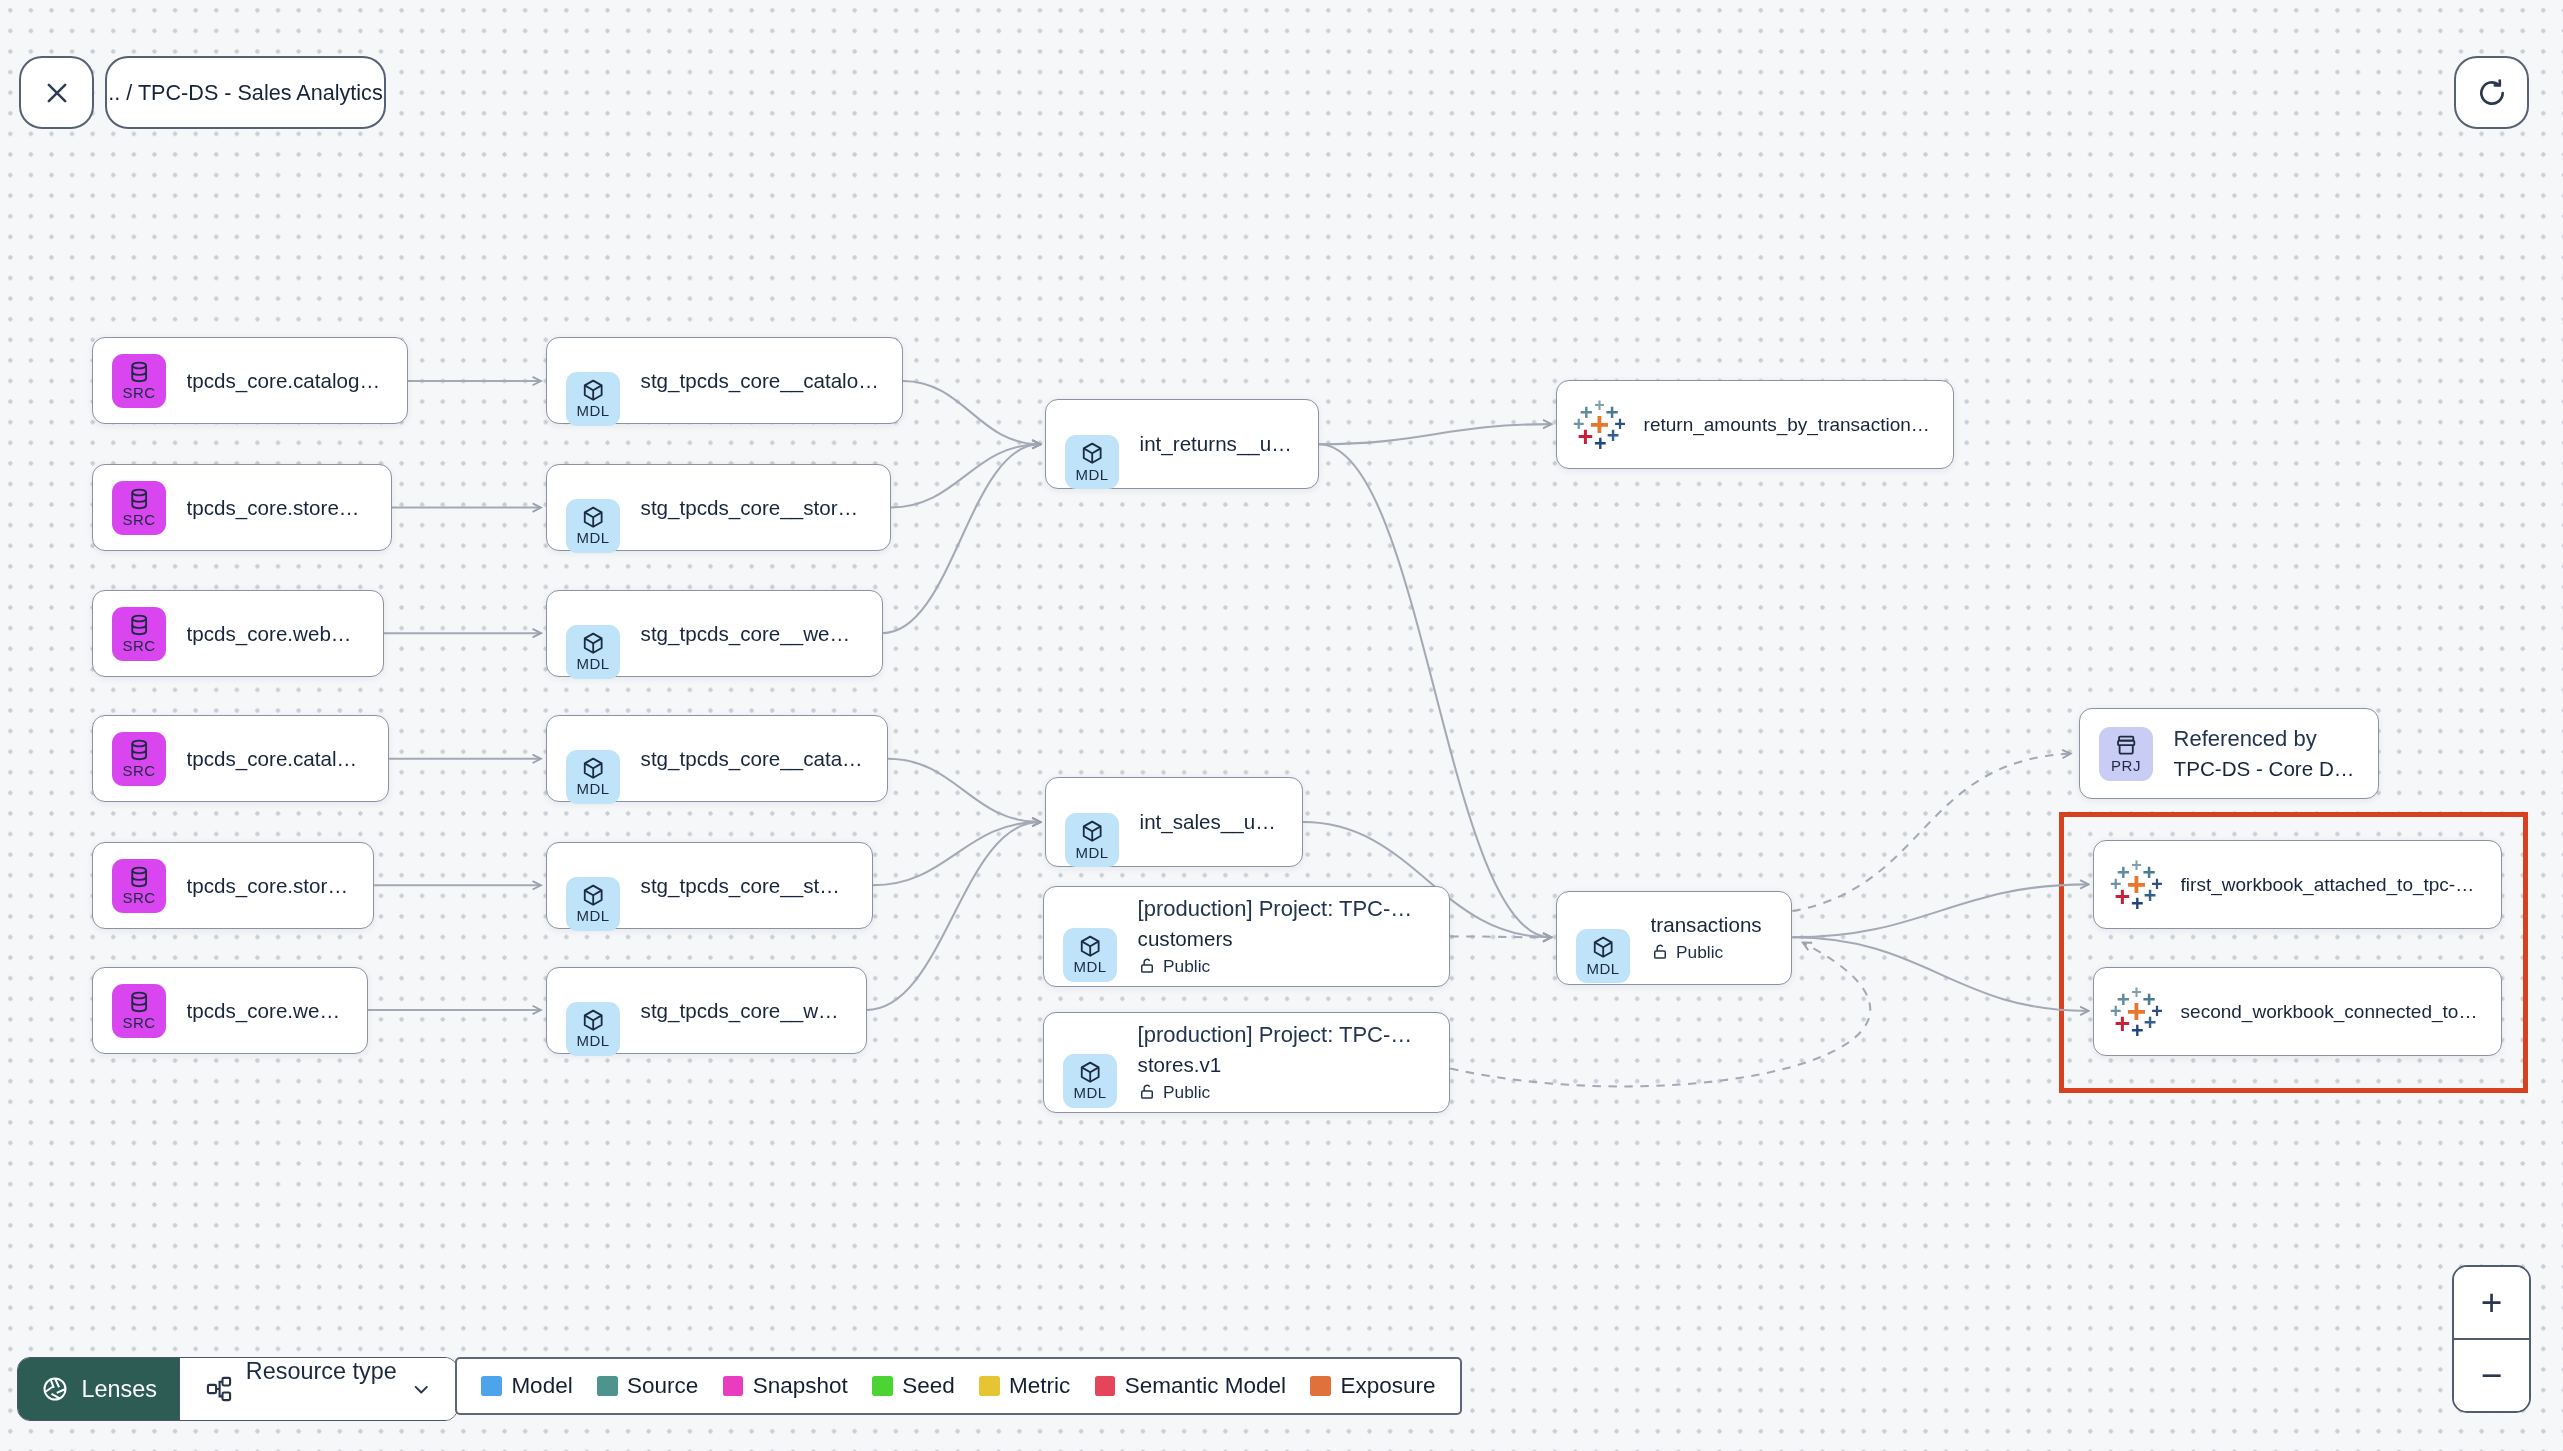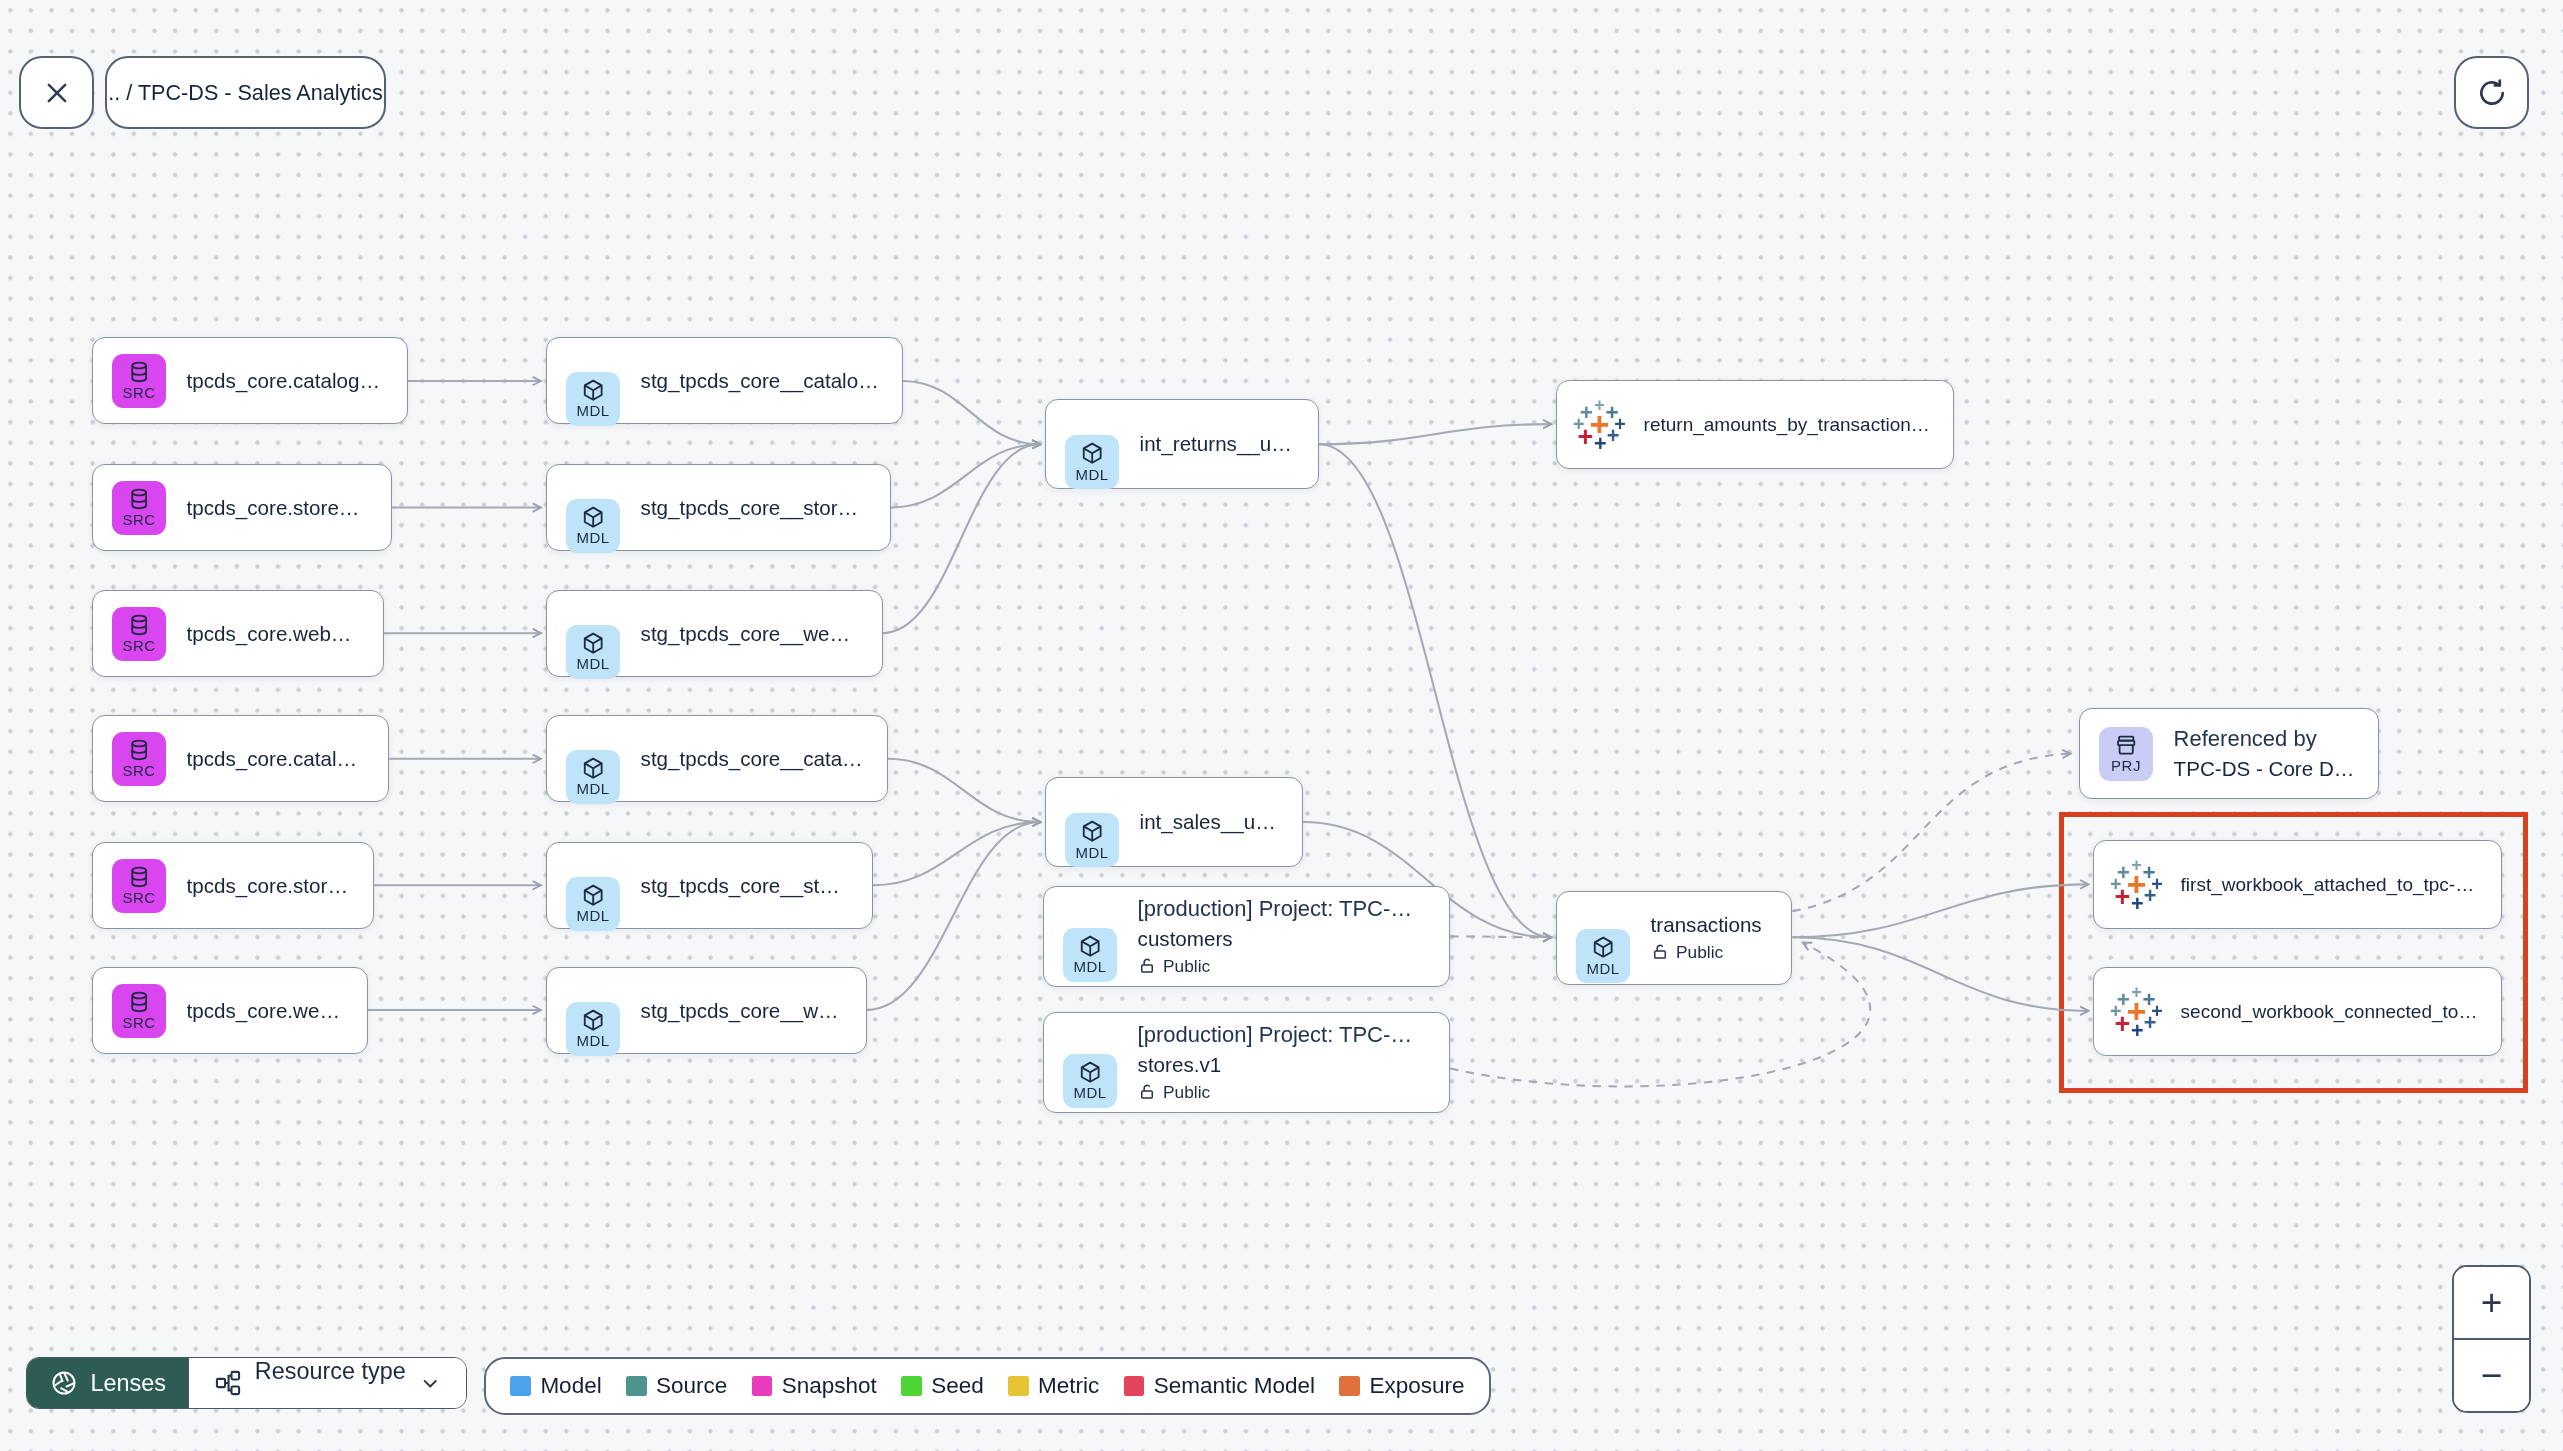--- a/index.html
+++ b/index.html
@@ -44,28 +44,28 @@
   .tp1{left:23.4px;top:3.7px;font-size:18px;color:#7fa0ac;}
   .tp2{left:10.3px;top:12.2px;font-size:22.5px;color:#5f8da0;}
   .tp3{left:36px;top:12.2px;font-size:22.5px;color:#4a7b95;}
   .tp4{left:23.4px;top:22.5px;font-size:34px;color:#e8762d;}
   .tp5{left:2.8px;top:23.4px;font-size:19.7px;color:#6d94a5;}
   .tp6{left:44px;top:23.4px;font-size:19.7px;color:#2d4f81;}
   .tp7{left:9.4px;top:36px;font-size:27px;color:#c72037;}
   .tp8{left:24.4px;top:43px;font-size:21.6px;color:#1f457e;}
   .tp9{left:37px;top:35px;font-size:21.6px;color:#35608e;}
   
-  #lensesPill{position:absolute;left:26px;top:1357px;height:52px;display:flex;z-index:4;
+  #lensesPill{position:absolute;left:17px;top:1357px;height:64px;display:flex;z-index:4;
       border-radius:13px;overflow:hidden;border:1.9px solid #4b5565;box-sizing:border-box;}
   #lensesSeg{background:#2d5c55;color:#fff;display:flex;align-items:center;gap:13px;
       padding:0 22.5px;font-size:23.4px;cursor:pointer;}
   #resourceSeg{background:#fff;color:#1c2942;display:flex;gap:13px;
       padding:0 24.4px;font-size:23.4px;border-left:1.9px solid #4b5565;cursor:pointer;}
-  #legendBar{position:absolute;left:484px;top:1357px;height:58px;background:#fff;z-index:4;
-      border:2.3px solid #5d6778;border-radius:21px;display:flex;align-items:center;
+  #legendBar{position:absolute;left:455px;top:1357px;height:58px;background:#fff;z-index:4;
+      border:2.3px solid #5d6778;border-radius:5px;display:flex;align-items:center;
       padding:0 24.4px;gap:24.4px;box-sizing:border-box;}
   .lgItem{display:flex;align-items:center;gap:9.4px;font-size:22.5px;color:#141f33;}
   .lgSwatch{width:20.6px;height:20.6px;border-radius:2.8px;flex:0 0 auto;}
   #zoomPanel{position:absolute;left:2452px;top:1265px;width:79px;height:148px;background:#fff;
       border:2.8px solid #515c70;border-radius:15px;box-sizing:border-box;display:flex;
       flex-direction:column;z-index:4;overflow:hidden;}
   .zcell{flex:1;display:flex;align-items:center;justify-content:center;font-size:37px;
       color:#2b3750;cursor:pointer;background:#fff;}
   #zoomIn{border-bottom:2.8px solid #515c70;}
 </style>

